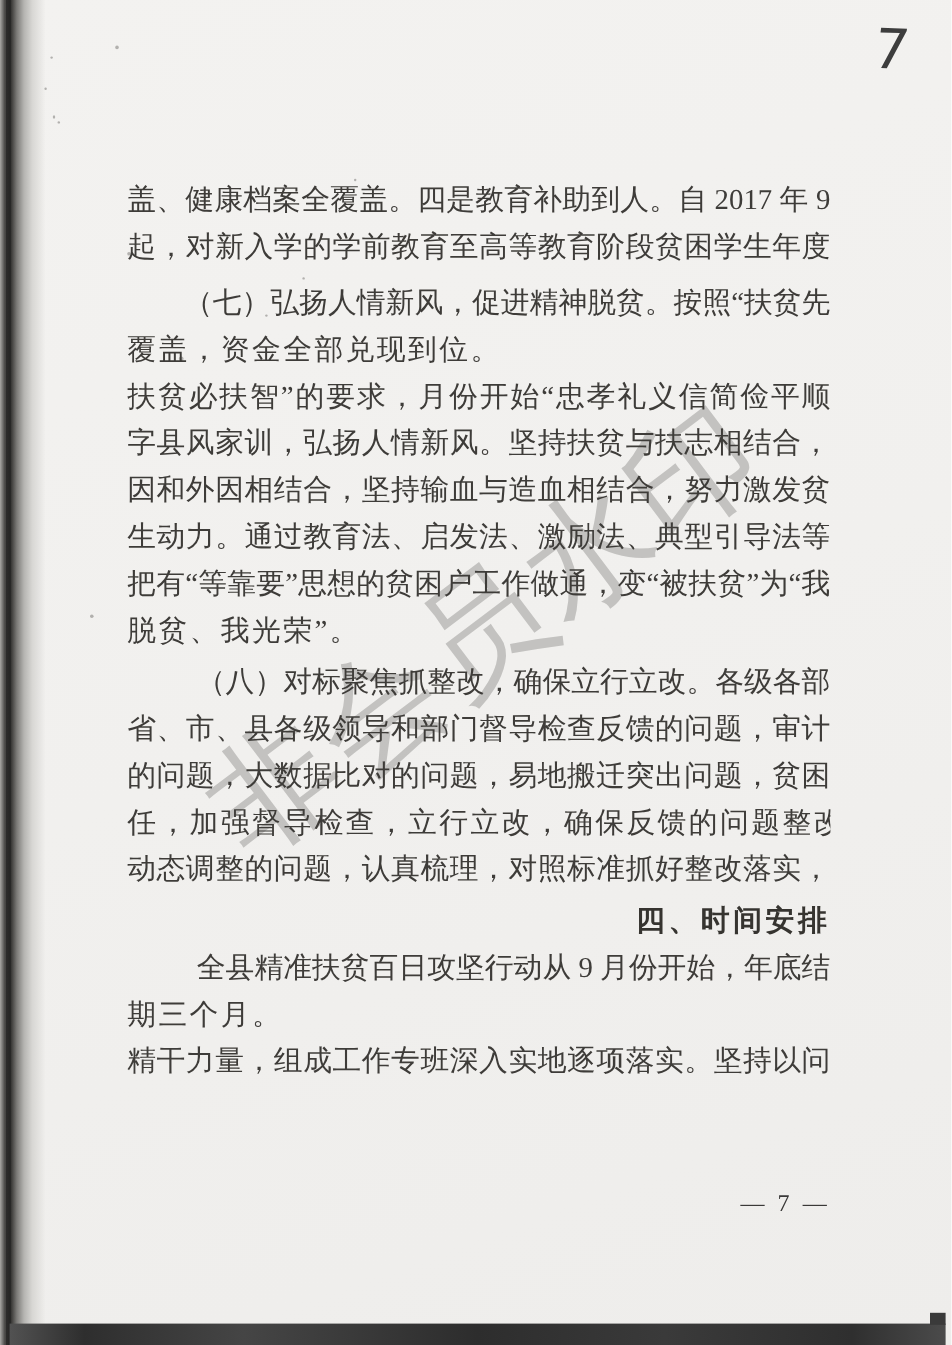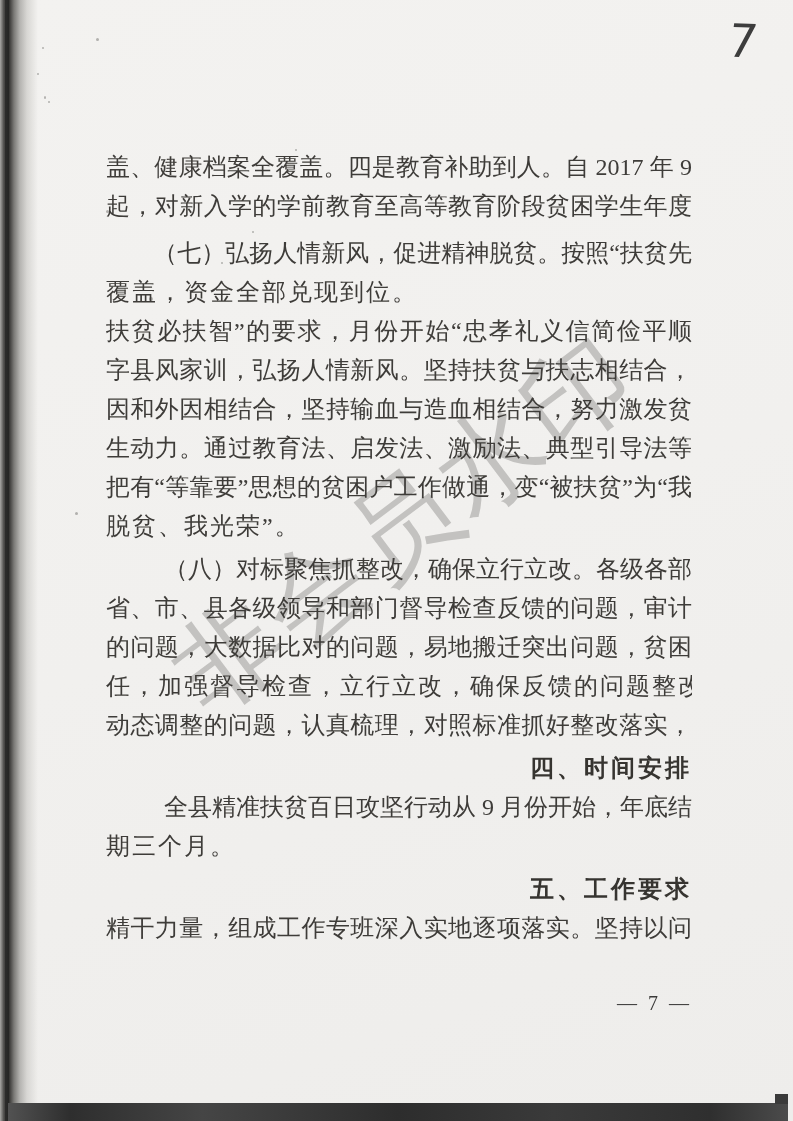--- a/index.html
+++ b/index.html
@@ -154,21 +154,20 @@
       <div class="line justify">把有“等靠要”思想的贫困户工作做通，变“被扶贫”为“我</div>
       <div class="line">脱贫、我光荣”。</div>
       <div class="line indent justify" style="margin-top: 4px;">（八）对标聚焦抓整改，确保立行立改。各级各部门针对</div>
       <div class="line justify">省、市、县各级领导和部门督导检查反馈的问题，审计部门移交</div>
       <div class="line justify">的问题，大数据比对的问题，易地搬迁突出问题，贫困人口数据</div>
       <div class="line">任，加强督导检查，立行立改，确保反馈的问题整改到位。</div>
       <div class="line justify">动态调整的问题，认真梳理，对照标准抓好整改落实，要夯实责</div>
       <div class="line bold indent" style="margin-top: 4px;">四、时间安排</div>
       <div class="line indent justify">全县精准扶贫百日攻坚行动从 9 月份开始，年底结束，为</div>
       <div class="line">期三个月。</div>
-      <div class="line bold indent" style="margin-top: 4px;">五、工作要求</div>
       <div class="line justify">精干力量，组成工作专班深入实地逐项落实。坚持以问题为导</div>
     </div>
 
   <div class="footer-num">— 7 —</div>
 
   <div class="bottom-band">
     <div class="bottom-band-nub"></div>
   </div>
 
 </div>

